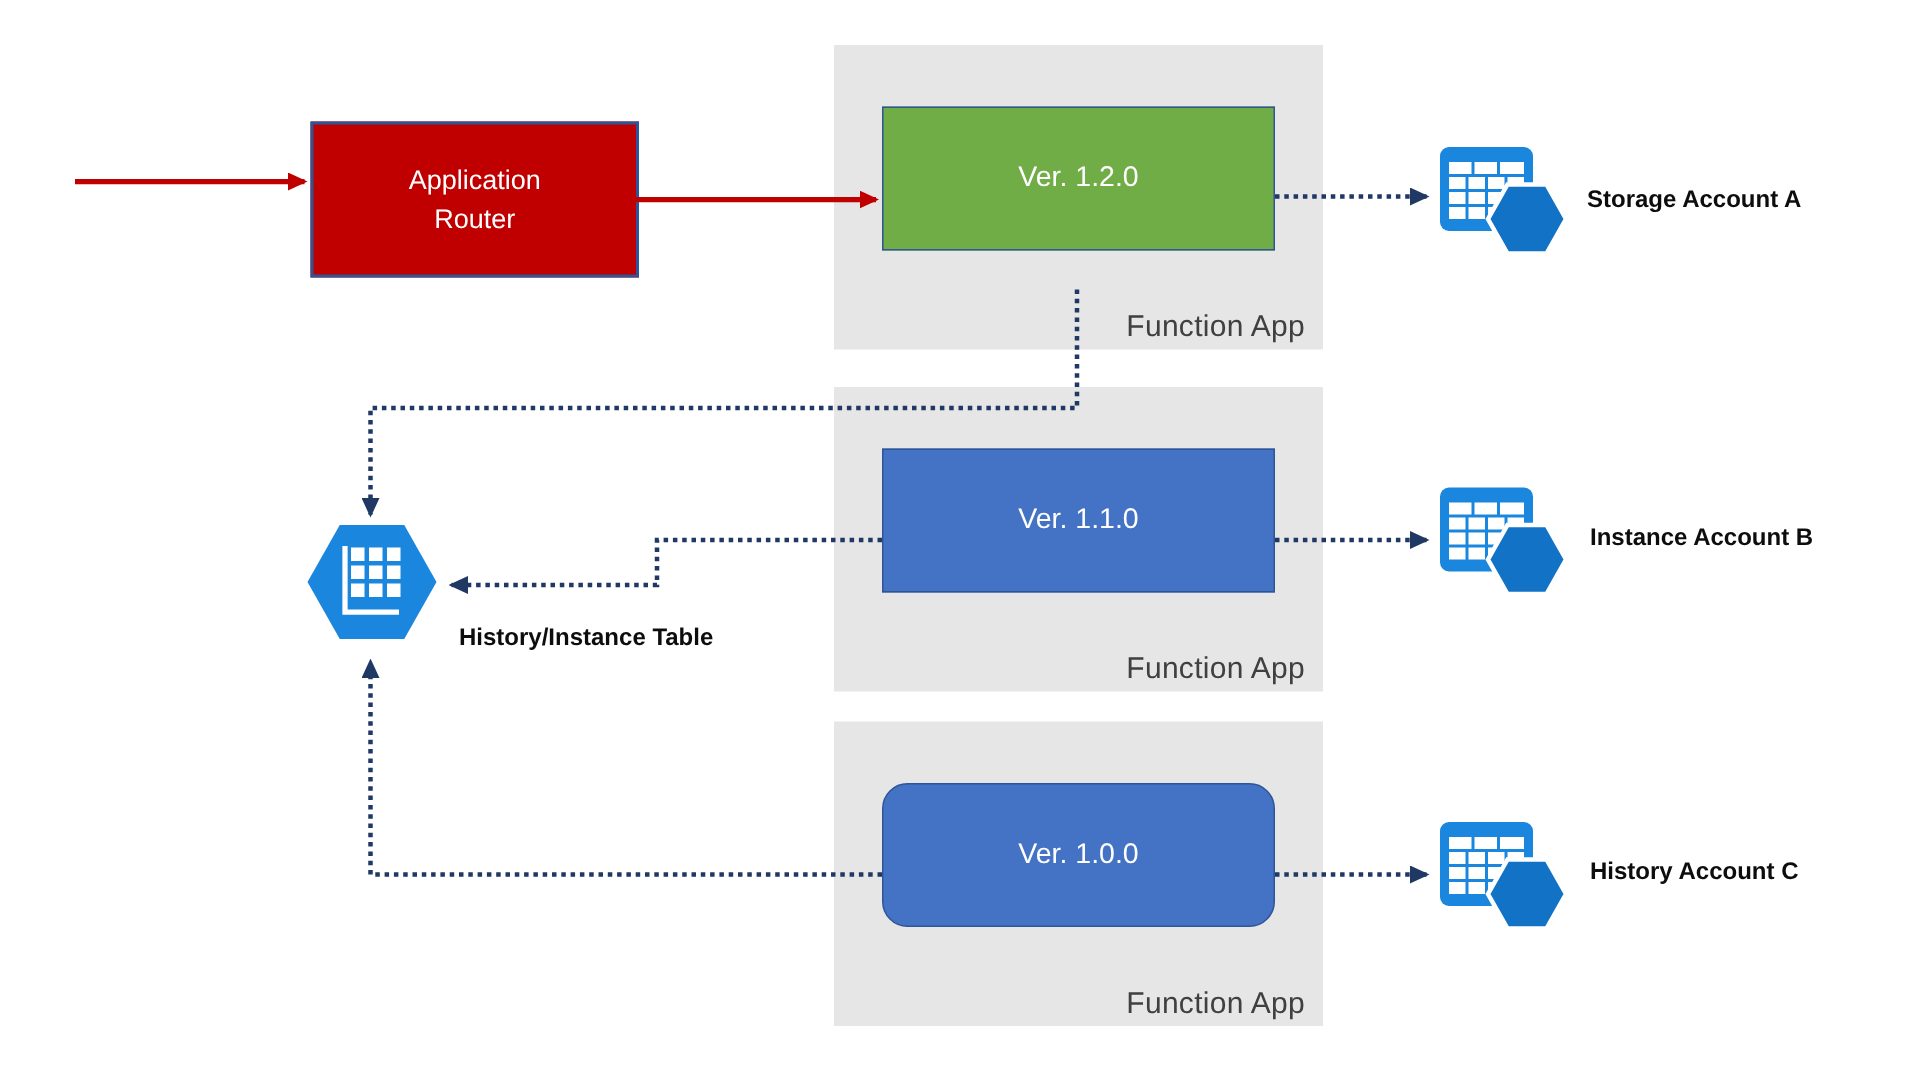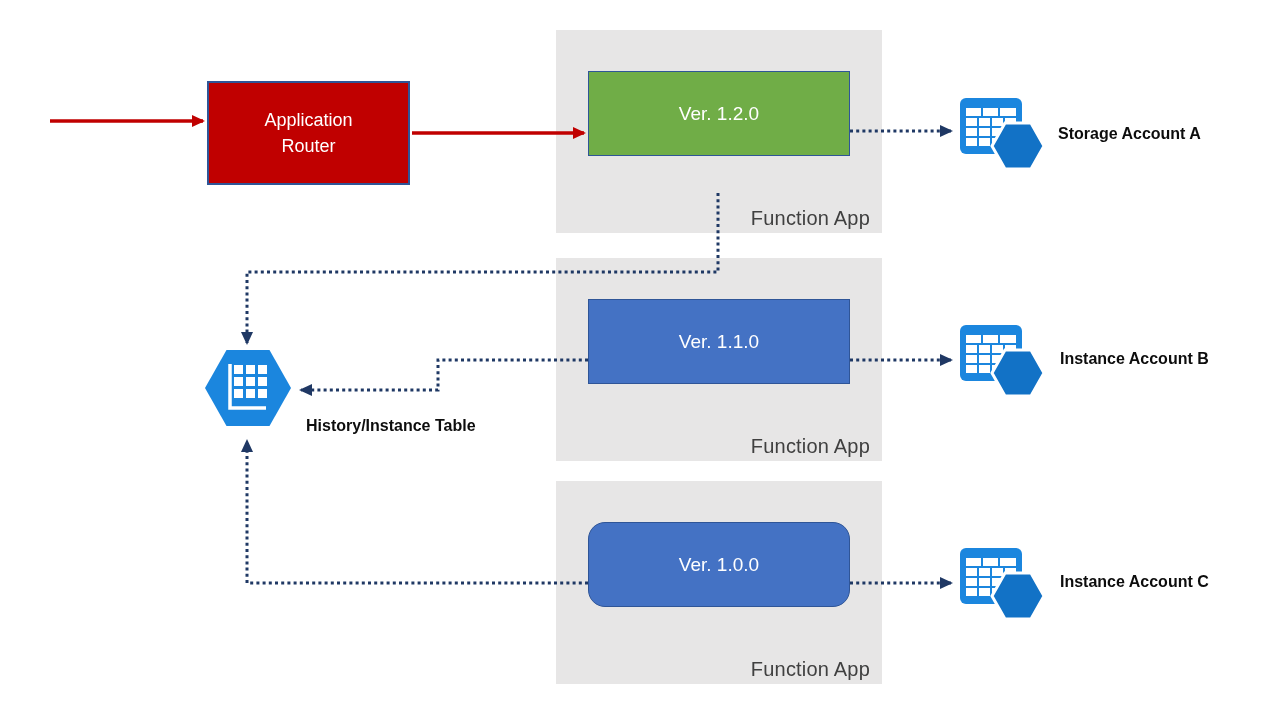--- a/index.html
+++ b/index.html
@@ -36,29 +36,29 @@
   .node {
     position: absolute;
     display: flex;
     align-items: center;
     justify-content: center;
     text-align: center;
     color: #ffffff;
     box-sizing: border-box;
   }
   .router {
-    left: 207px; top: 81px; width: 203px; height: 104px;
+    left: 207px; top: 81px; width: 219px; height: 104px;
     background: var(--red, #C00000);
     border: 2px solid var(--box-border, #2F5597);
     font-size: 18px;
     line-height: 1.45;
   }
   .router .wrap { max-width: 130px; }
   .vbox {
-    left: 588px; width: 262px; height: 85px;
+    left: 588px; width: 262px; height: 96px;
     border: 1.5px solid var(--box-border, #2F5597);
     font-size: 19px;
   }
   .v120 { top: 71px;  background: var(--green, #70AD47); }
   .v110 { top: 299px; background: var(--blue, #4472C4); }
   .v100 { top: 522px; background: var(--blue, #4472C4); border-radius: 17px; }
 
   
   #connector-layer { position: absolute; left: 0; top: 0; z-index: 5; pointer-events: none; }
   .conn-red  { stroke: var(--red, #C00000); stroke-width: 3.5; fill: none; }
@@ -215,15 +215,15 @@
         <rect x="22" y="33" width="11" height="8"></rect>
         <rect x="35" y="33" width="11" height="8"></rect>
         <rect x="48" y="33" width="11" height="8"></rect>
       <rect x="9" y="43" width="11" height="8"></rect>
         <rect x="22" y="43" width="11" height="8"></rect>
         <rect x="35" y="43" width="11" height="8"></rect>
         <rect x="48" y="43" width="11" height="8"></rect>
     </g>
     <polygon class="icon-hex-fill" points="35,51 48,28 74,28 87,51 74,74 48,74" stroke="#ffffff" stroke-width="3"></polygon>
   </svg>
-  <div class="blabel lbl-c">Instance Account C</div>
+  <div class="blabel lbl-c">History Account C</div>
 
 </div>
 
 </body></html>

